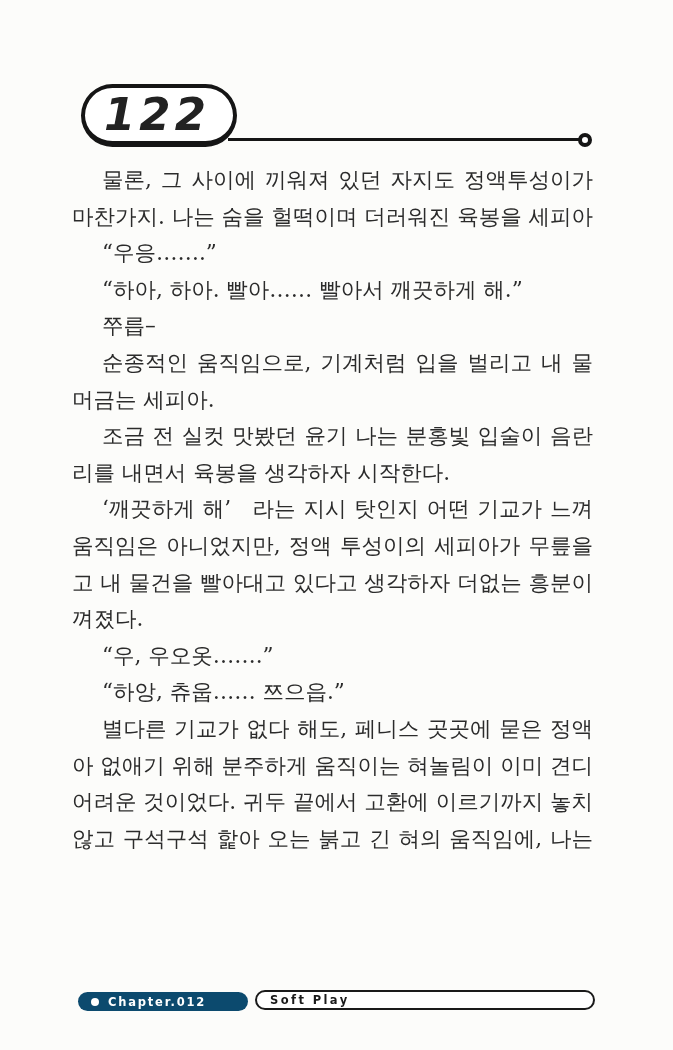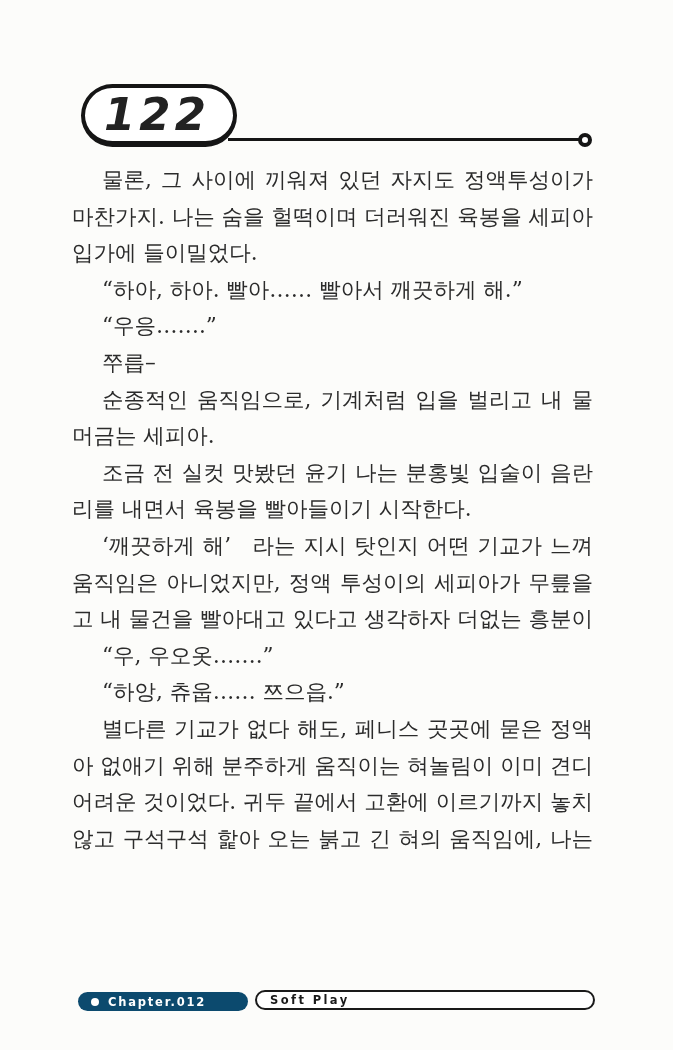--- a/index.html
+++ b/index.html
@@ -146,31 +146,31 @@
 
   <div class="page-number-badge">
     <span class="page-number">122</span>
   </div>
   <div class="header-rule"></div>
   <div class="header-rule-end-dot"></div>
 
   <div class="text-block">
       <div class="line indent justify">물론, 그 사이에 끼워져 있던 자지도 정액투성이가 된 건</div>
       <div class="line justify">마찬가지. 나는 숨을 헐떡이며 더러워진 육봉을 세피아의</div>
-      <div class="line">입가에 들이밀었다.</div>
+      <div class="line indent">“우응…….”</div>
       <div class="line indent">“하아, 하아. 빨아…… 빨아서 깨끗하게 해.”</div>
-      <div class="line indent">“우응…….”</div>
       <div class="line indent">쭈릅–</div>
       <div class="line indent justify">순종적인 움직임으로, 기계처럼 입을 벌리고 내 물건을</div>
       <div class="line">머금는 세피아.</div>
       <div class="line indent justify">조금 전 실컷 맛봤던 윤기 나는 분홍빛 입술이 음란한 소</div>
-      <div class="line">리를 내면서 육봉을 빨아들이기 시작한다.</div>
+      <div class="line">리를 내면서 육봉을 생각하자 시작한다.</div>
       <div class="line indent justify">‘깨끗하게 해’ 라는 지시 탓인지 어떤 기교가 느껴지는</div>
       <div class="line justify">움직임은 아니었지만, 정액 투성이의 세피아가 무릎을 꿇</div>
       <div class="line justify">고 내 물건을 빨아대고 있다고 생각하자 더없는 흥분이 느</div>
+      <div class="line">껴졌다.</div>
       <div class="line indent">“우, 우오옷…….”</div>
       <div class="line indent">“하앙, 츄웁…… 쯔으읍.”</div>
       <div class="line indent justify">별다른 기교가 없다 해도, 페니스 곳곳에 묻은 정액을 핥</div>
       <div class="line justify">아 없애기 위해 분주하게 움직이는 혀놀림이 이미 견디기</div>
       <div class="line justify">어려운 것이었다. 귀두 끝에서 고환에 이르기까지 놓치지</div>
       <div class="line justify">않고 구석구석 핥아 오는 붉고 긴 혀의 움직임에, 나는 척추</div>
     </div>
 
   <div class="chapter-pill">
     <span class="chapter-bullet"></span>

